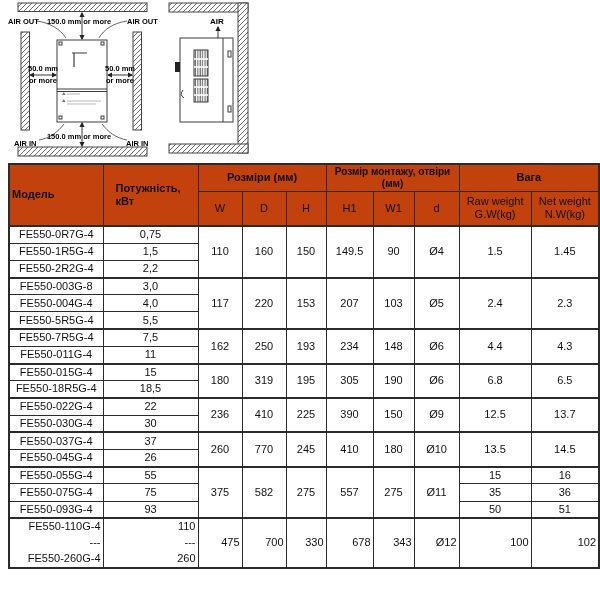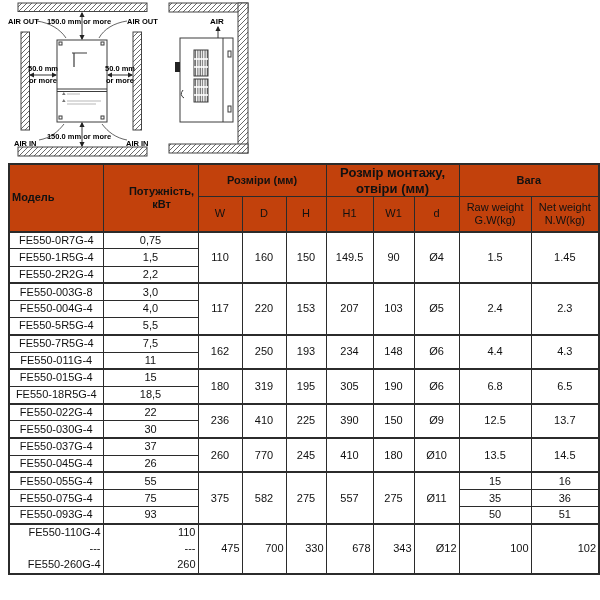--- a/index.html
+++ b/index.html
@@ -17,22 +17,22 @@
   }
   #spec-table th, #spec-table td {
     border: 1px solid #2b2b2b; text-align: center; padding: 0 2px;
     overflow: hidden; line-height: 1.2;
   }
   #spec-table thead th { background: #c2410c; font-weight: bold; }
   #spec-table thead tr.grp-row { height: 27px; }
   #spec-table thead tr.sub-row { height: 35px; }
   #spec-table thead tr.sub-row th { font-weight: normal; }
   #spec-table th.model-h { text-align: left; }
-  #spec-table th.power-h { text-align: center; padding-left: 24px; }
-  #spec-table th.mount { font-size: 13px; }
+  #spec-table th.power-h { text-align: left; padding-left: 12px; }
+  #spec-table th.mount { font-size: 10px; }
   #spec-table tbody tr { height: 17.2px; }
   #spec-table tbody tr.g > td { border-top: 2px solid #2b2b2b; }
   #spec-table tbody tr.tall { height: 50px; }
   #spec-table tbody tr.tall td { line-height: 1.45; text-align: right; }
   .blk { display: block; }
   #footer-note {
     position: absolute; top: 608px; left: 0; width: 600px;
     text-align: center; font-weight: bold; font-size: 11.5px; color: #000;
   }
 </style>

